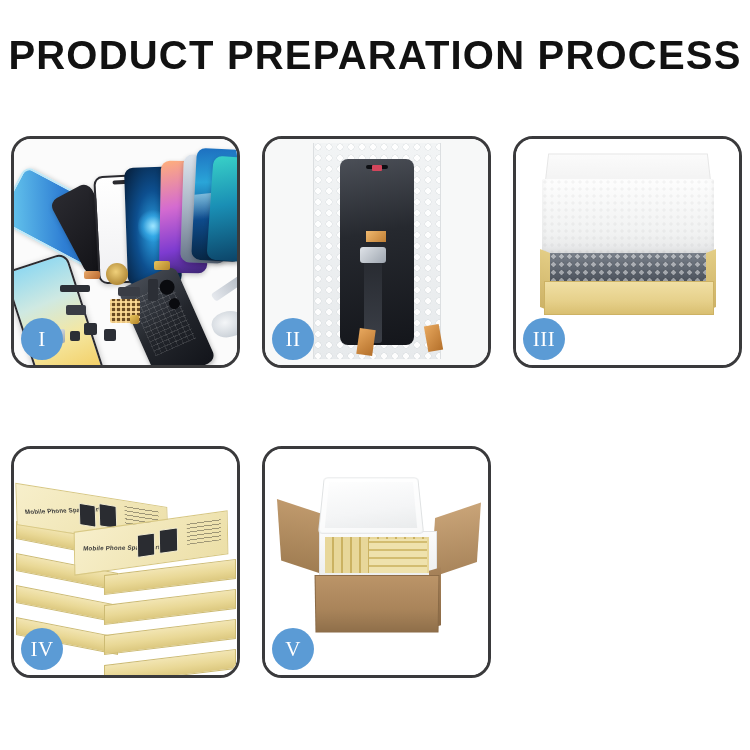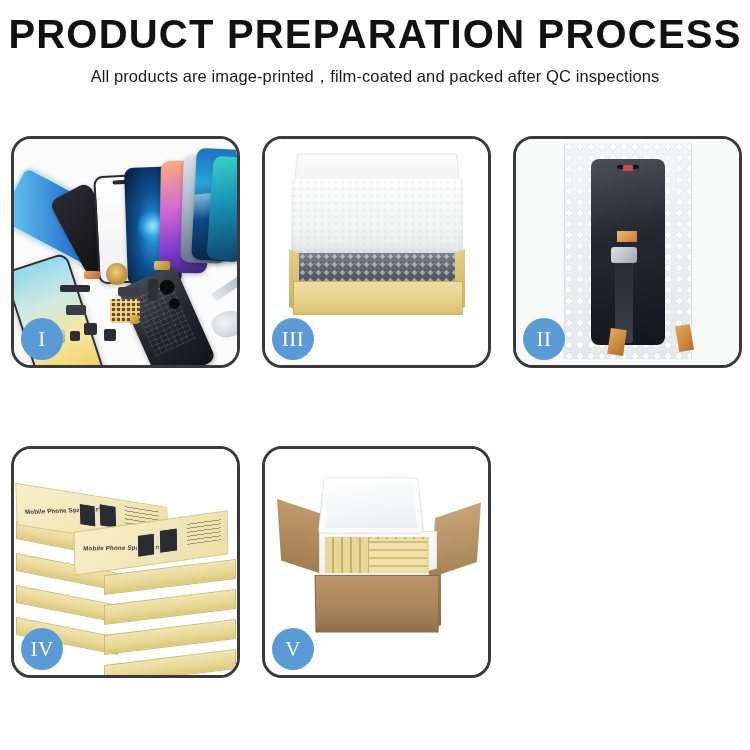--- a/index.html
+++ b/index.html
@@ -11,21 +11,21 @@
     width: 750px;
     height: 750px;
     font-family: "Liberation Sans", sans-serif;
     overflow: hidden;
     position: relative;
   }
 
   
   .header {
     width: 100%;
-    padding-top: 13px;
+    padding-top: 34px;
     text-align: center;
   }
   .title {
     font-family: "Liberation Sans", sans-serif;
     font-size: 40px;
     font-weight: 700;
     letter-spacing: 1.2px;
     color: #121212;
     line-height: 1.05;
     white-space: nowrap;
@@ -428,21 +428,20 @@
     position:absolute; left: 96px; top: 74px; width: 30px; height: 100px;
     background: linear-gradient(90deg, rgba(230,212,184,.55), rgba(206,184,152,.45));
     transform: skewY(9deg); z-index: 5;
   }
 </style>
 </head>
 <body>
 
 <div class="header">
   <div class="title">PRODUCT PREPARATION PROCESS</div>
-  <div class="subtitle">All products are image-printed，film-coated and packed after QC inspections</div>
 </div>
 
 <div class="grid">
 
   <div class="panel">
     <div class="panel-stage">
       <div class="p1-bg"></div>
       <div class="phone ph-blue"></div>
       <div class="phone ph-dark"></div>
       <div class="phone ph-white"></div>
@@ -468,45 +467,45 @@
       <div class="part chip" style="left:104px; top:148px; width:22px; height:9px;"></div>
       <div class="part gold" style="left:116px; top:176px; width:9px; height:9px;"></div>
       <div class="tool"></div>
       <div class="tool2"></div>
     </div>
     <div class="badge">I</div>
   </div>
 
   <div class="panel">
     <div class="panel-stage">
-      <div class="p3-bg"></div>
-      <div class="b3-lidback"></div>
-      <div class="b3-foam"></div>
-      <div class="b3-bubble"></div>
-      <div class="b3-left"></div>
-      <div class="b3-right"></div>
-      <div class="b3-front"></div>
-    </div>
-    <div class="badge">III</div>
-  </div>
-
-  <div class="panel">
-    <div class="panel-stage">
       <div class="p2-bg"></div>
       <div class="bubble-bag">
         <div class="lcd-panel"></div>
         <div class="tape-top"></div>
         <div class="lcd-conn"></div>
         <div class="lcd-flex"></div>
         <div class="tape-l"></div>
         <div class="tape-r"></div>
         <div class="red-tab"></div>
       </div>
     </div>
     <div class="badge">II</div>
+  </div>
+
+  <div class="panel">
+    <div class="panel-stage">
+      <div class="p3-bg"></div>
+      <div class="b3-lidback"></div>
+      <div class="b3-foam"></div>
+      <div class="b3-bubble"></div>
+      <div class="b3-left"></div>
+      <div class="b3-right"></div>
+      <div class="b3-front"></div>
+    </div>
+    <div class="badge">III</div>
   </div>
 
   <div class="panel">
     <div class="panel-stage">
       <div class="p4-bg"></div>
       <div class="stack">
 
         <div class="sbox" style="left:2px;  top:64px;  width:100px; height:16px; transform:skewY(11deg);"></div>
         <div class="sbox" style="left:2px;  top:96px;  width:100px; height:16px; transform:skewY(11deg);"></div>
         <div class="sbox" style="left:2px;  top:128px; width:100px; height:16px; transform:skewY(11deg);"></div>

